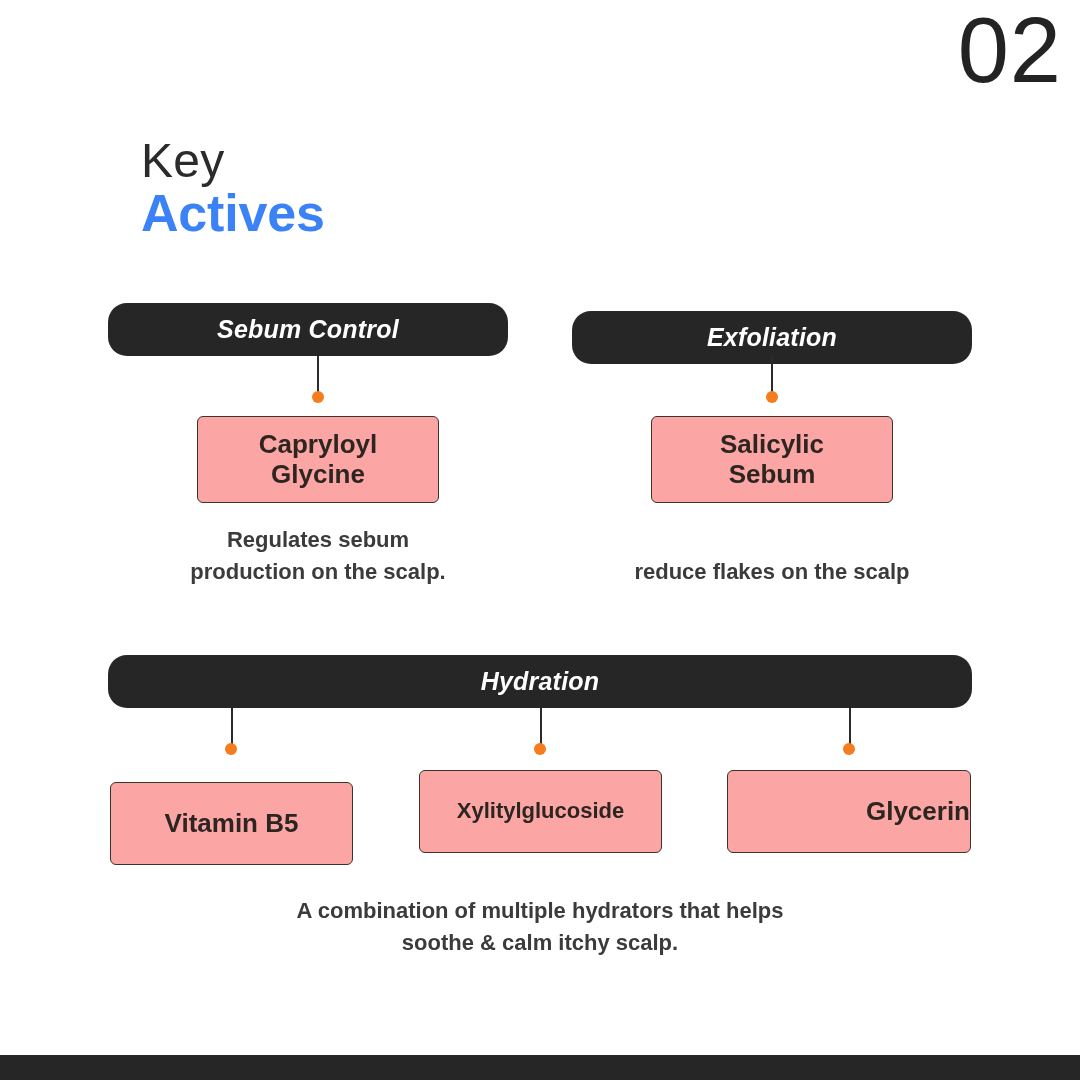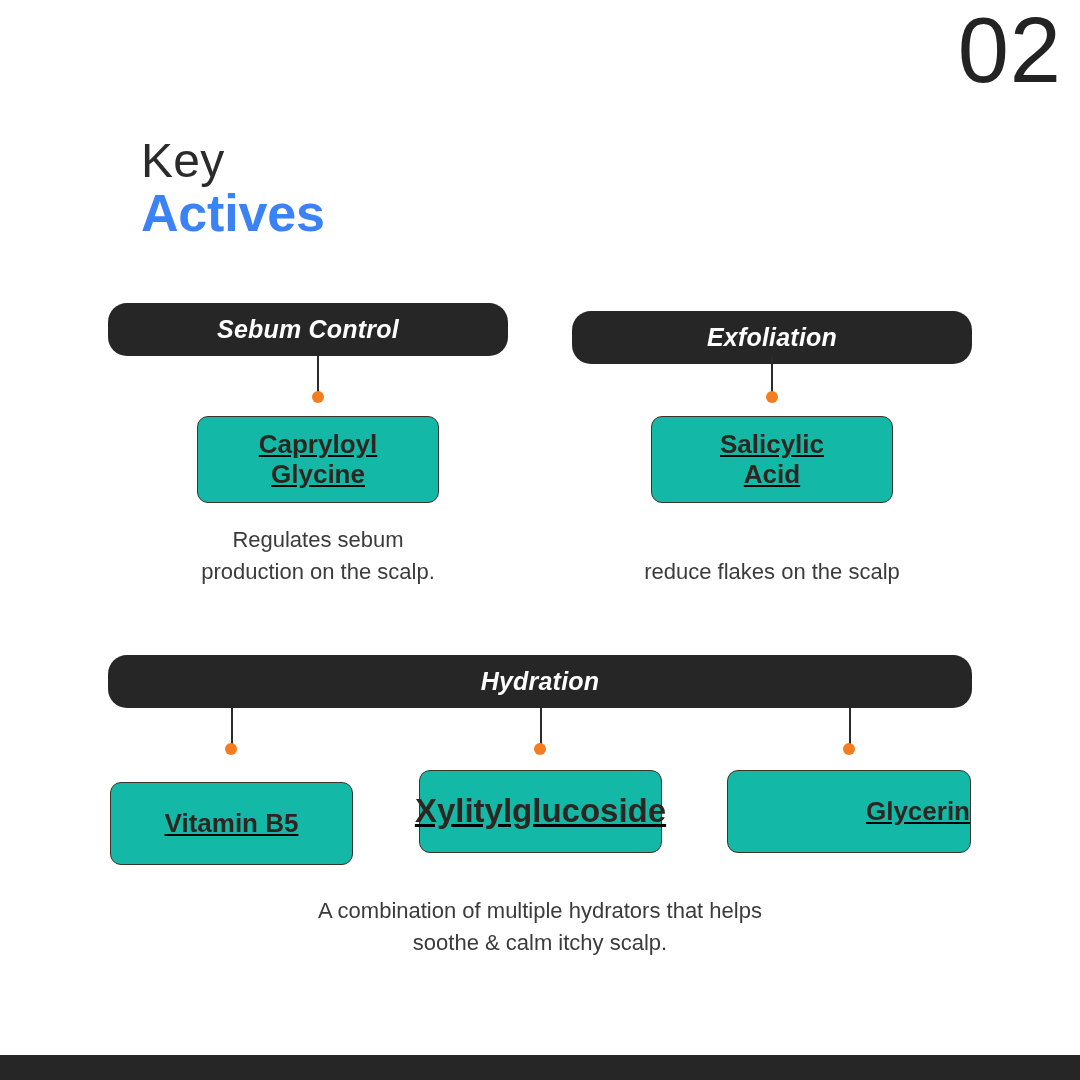--- a/index.html
+++ b/index.html
@@ -90,46 +90,45 @@
   .connector-dot {
     position: absolute;
     width: 12px;
     height: 12px;
     border-radius: 50%;
     background: #F57C1F;
   }
 
   .chip {
     position: absolute;
-    background: #14b8a6;
+    background: #fca5a5;
     border: 1.3px solid #3c332b;
-    border-radius: 11px;
+    border-radius: 6px;
     box-sizing: border-box;
     display: flex;
     align-items: center;
     justify-content: center;
     text-align: center;
-    text-decoration: underline;
   }
   .chip-label {
     color: #2c2520;
     font-weight: 700;
     font-size: 26px;
     line-height: 1.12;
   }
   .chip-label.small {
-    font-size: 33px;
+    font-size: 22px;
     text-align: right;
   }
 
   .caption {
     position: absolute;
     color: #3b3b3b;
     font-size: 22px;
-    font-weight: 400;
+    font-weight: 700;
     line-height: 1.45;
     text-align: center;
   }
 
   
   #bar-sebum      { left: 108px;  top: 303px; width: 400px; height: 53px; }
   #bar-exfoliation{ left: 572px;  top: 311px; width: 400px; height: 53px; }
 
   #conn-sebum       { left: 317px; top: 356px; height: 41px; }
   #dot-sebum        { left: 312px; top: 391px; }
@@ -196,21 +195,21 @@
   <span>production on the scalp.</span>
 </div>
 
 <div class="header-bar" id="bar-exfoliation">
   <span class="header-bar-label">Exfoliation</span>
 </div>
 <div class="connector" id="conn-exfoliation"></div>
 <div class="connector-dot" id="dot-exfoliation"></div>
 
 <div class="chip" id="chip-salicylic">
-  <span class="chip-label"><span>Salicylic</span><br><span>Acid</span></span>
+  <span class="chip-label"><span>Salicylic</span><br><span>Sebum</span></span>
 </div>
 
 <div class="caption" id="cap-exfoliation">
   <br>
   <span>reduce flakes on the scalp</span>
 </div>
 
 <div class="header-bar" id="bar-hydration">
   <span class="header-bar-label">Hydration</span>
 </div>

